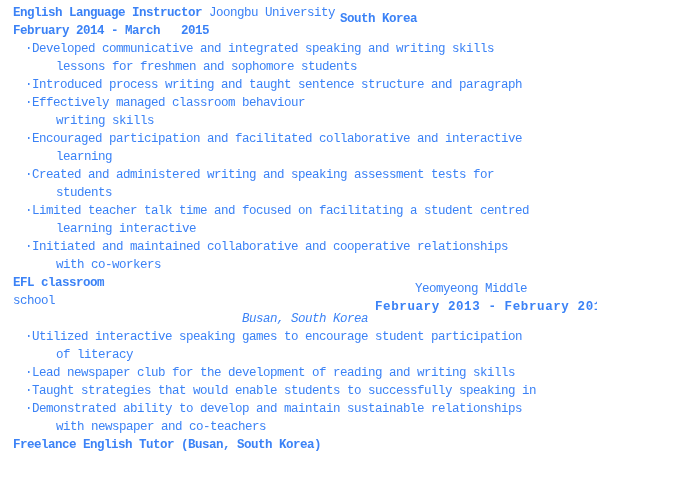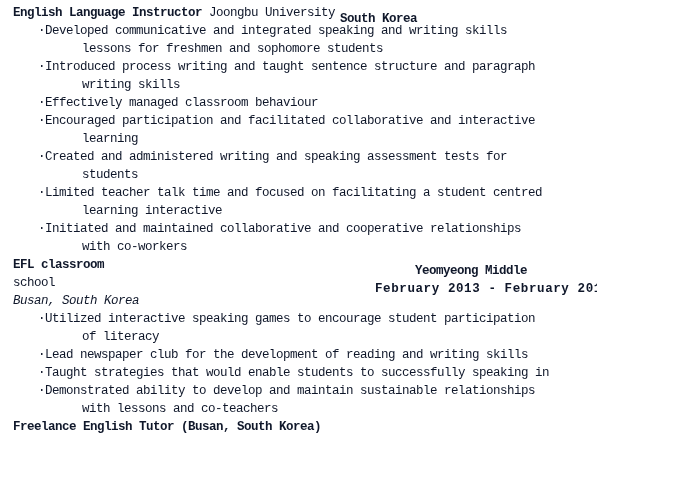--- a/index.html
+++ b/index.html
@@ -2,64 +2,65 @@
 <html><head>
 <meta charset="utf-8">
 <style>
   * { margin:0; padding:0; box-sizing:border-box; }
   html, body { background:#ffffff; }
   .page {
     position:relative;
     width:597px; height:479px;
     overflow:hidden;
     background:#ffffff;
-    color:#0f172a;
+    color:#3b82f6;
     font-family:"Liberation Mono","DejaVu Sans Mono",monospace;
     font-size:12.5px;
     line-height:18px;
     letter-spacing:-0.5px;
     padding-top:4px;
   }
   .line { position:relative; height:18px; white-space:pre; padding-left:13px; }
-  .line.bullet { padding-left:38px; }
-  .line.cont { padding-left:82px; }
+  .line.bullet { padding-left:25px; }
+  .line.cont { padding-left:56px; }
   .b { font-weight:bold; }
-  .i { font-style:italic; }
+  .i { font-style:italic;text-align:center; }
   .abs { position:absolute; top:0;margin-top:6px; }
   .loc1 { left:340px; }
-  .emp2 { left:415px; font-weight:bold;text-align:right; }
+  .emp2 { left:415px; font-weight:normal;text-align:right; }
   .date2 { left:375px; letter-spacing:0.6px; }
 </style>
 </head>
 <body>
 
 <div class="page">
 
   <div class="line"><span class="b">English Language Instructor</span><span> Joongbu University</span><span class="b abs loc1">South Korea</span></div>
+  <div class="line b">February 2014 - March   2015</div>
 
   <div class="line bullet">·Developed communicative and integrated speaking and writing skills</div>
   <div class="line cont">lessons for freshmen and sophomore students</div>
   <div class="line bullet">·Introduced process writing and taught sentence structure and paragraph</div>
+  <div class="line bullet">·Effectively managed classroom behaviour</div>
   <div class="line cont">writing skills</div>
-  <div class="line bullet">·Effectively managed classroom behaviour</div>
   <div class="line bullet">·Encouraged participation and facilitated collaborative and interactive</div>
   <div class="line cont">learning</div>
   <div class="line bullet">·Created and administered writing and speaking assessment tests for</div>
   <div class="line cont">students</div>
   <div class="line bullet">·Limited teacher talk time and focused on facilitating a student centred</div>
   <div class="line cont">learning interactive</div>
   <div class="line bullet">·Initiated and maintained collaborative and cooperative relationships</div>
   <div class="line cont">with co-workers</div>
 
   <div class="line"><span class="b">EFL classroom</span><span class="abs emp2">Yeomyeong Middle</span></div>
   <div class="line"><span>school</span><span class="b abs date2">February 2013 - February 2014</span></div>
   <div class="line i">Busan, South Korea</div>
 
   <div class="line bullet">·Utilized interactive speaking games to encourage student participation</div>
   <div class="line cont">of literacy</div>
   <div class="line bullet">·Lead newspaper club for the development of reading and writing skills</div>
   <div class="line bullet">·Taught strategies that would enable students to successfully speaking in</div>
   <div class="line bullet">·Demonstrated ability to develop and maintain sustainable relationships</div>
-  <div class="line cont">with lessons and co-teachers</div>
+  <div class="line cont">with newspaper and co-teachers</div>
 
   <div class="line b">Freelance English Tutor (Busan, South Korea)</div>
 
 </div>
 
 </body></html>

